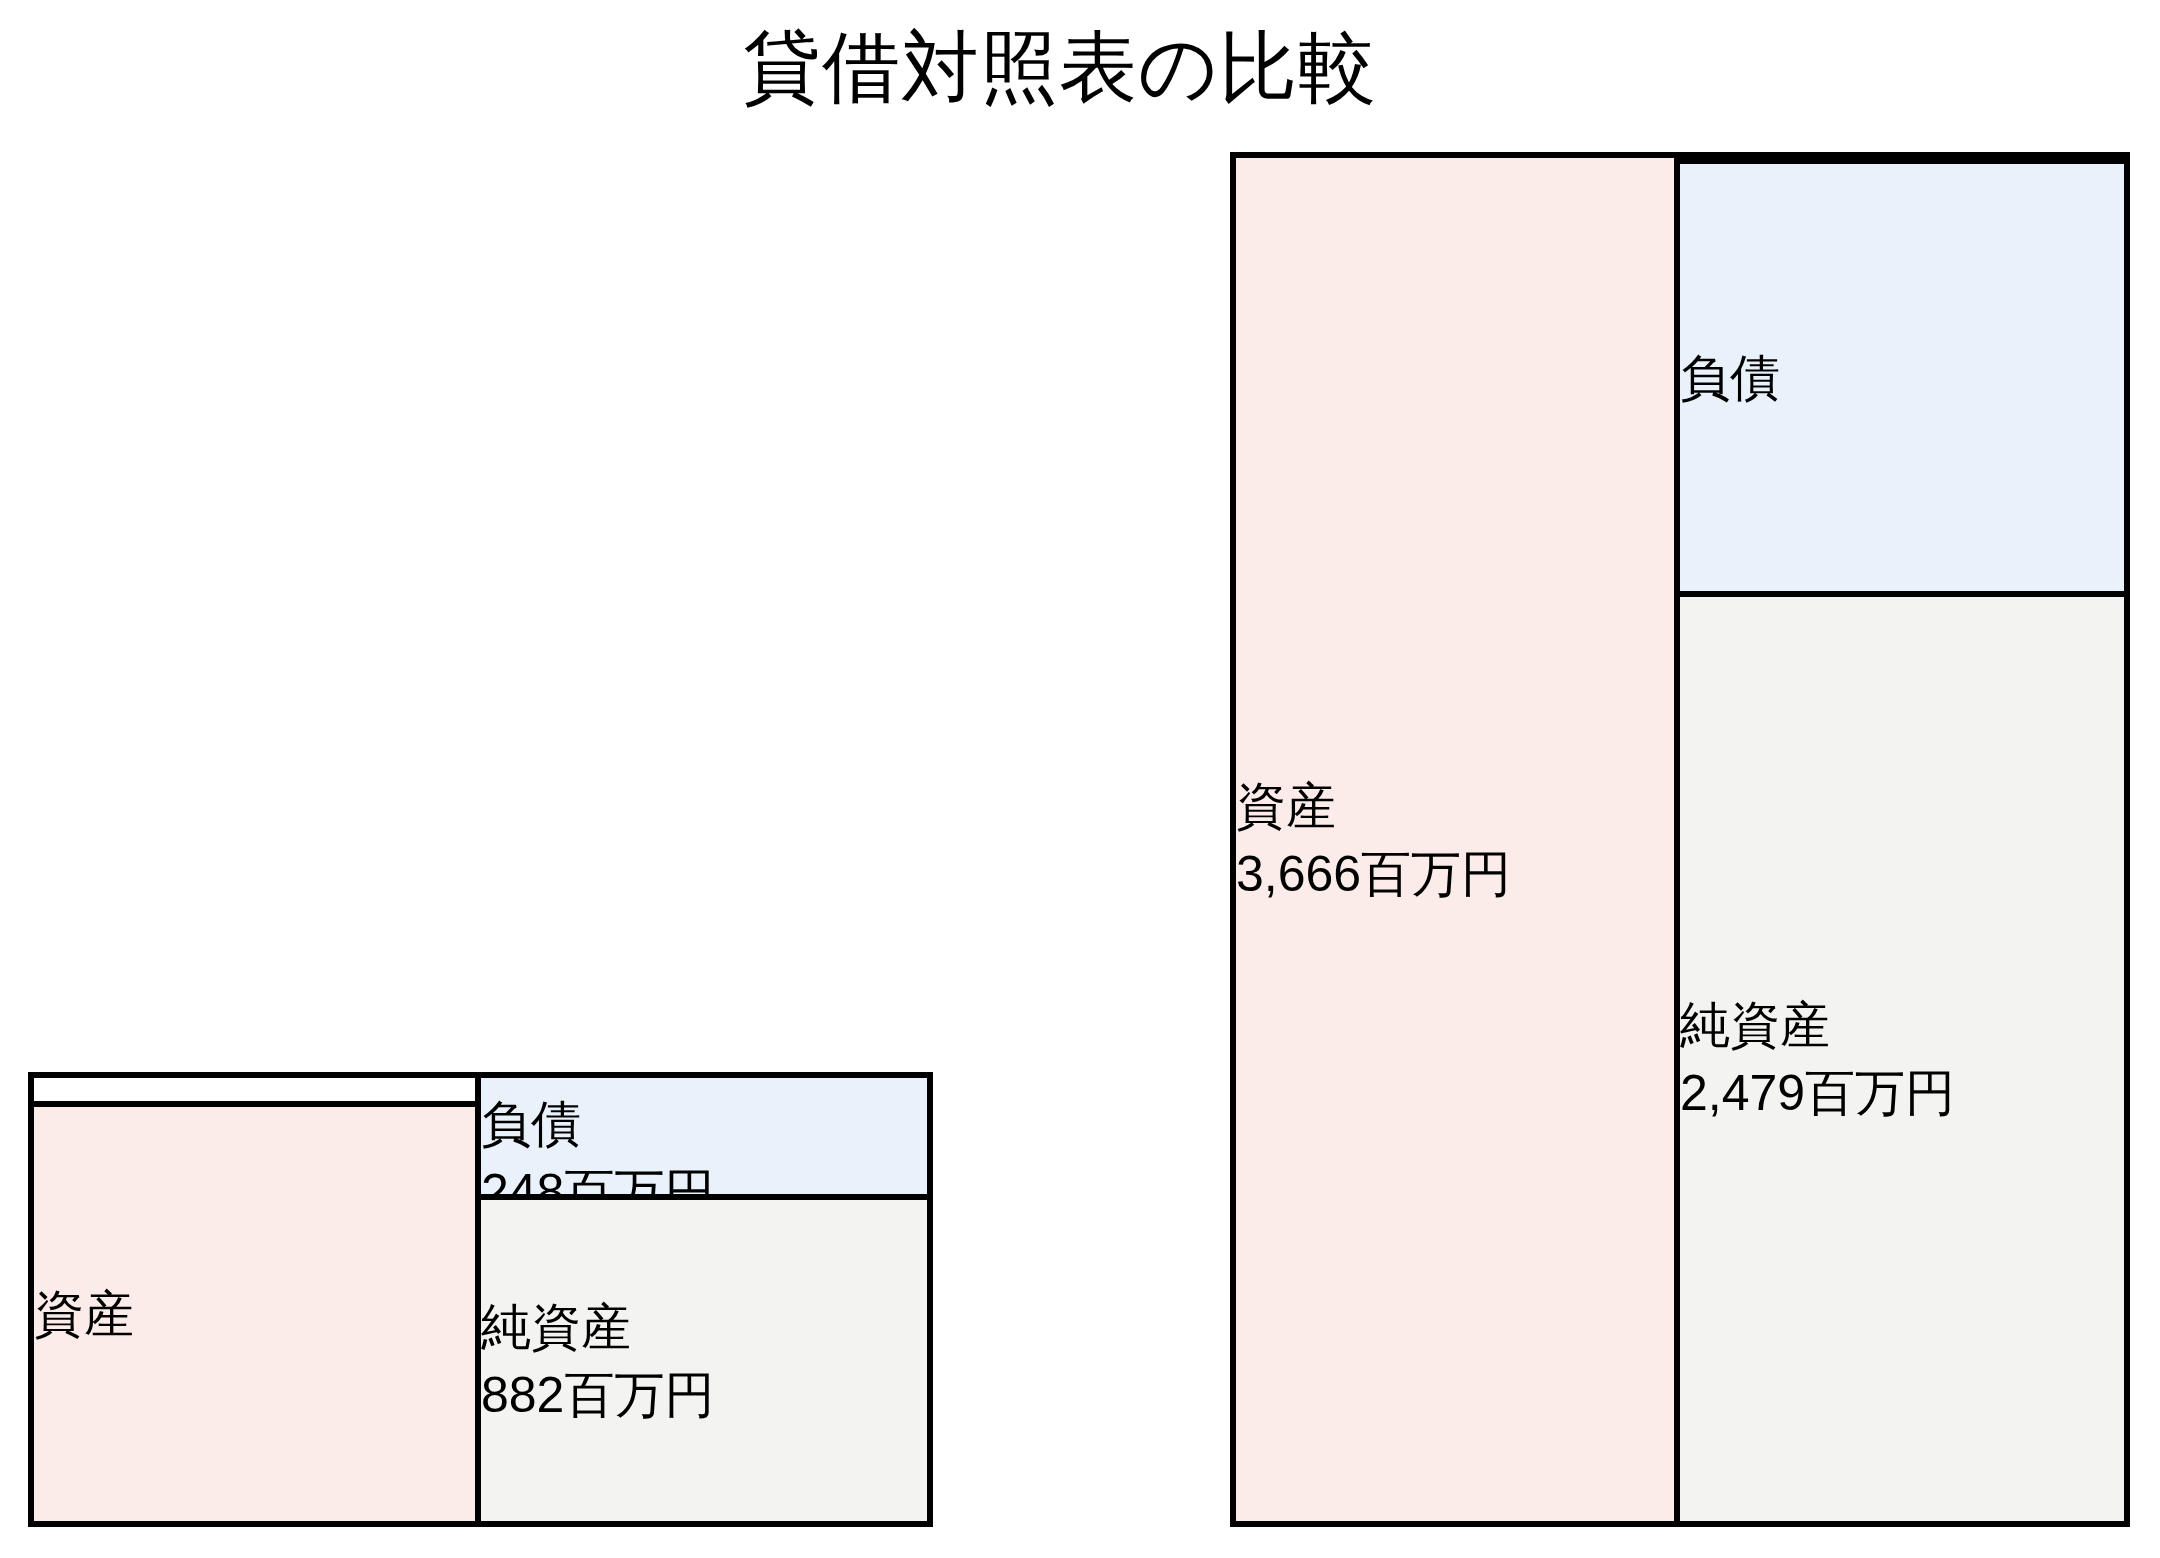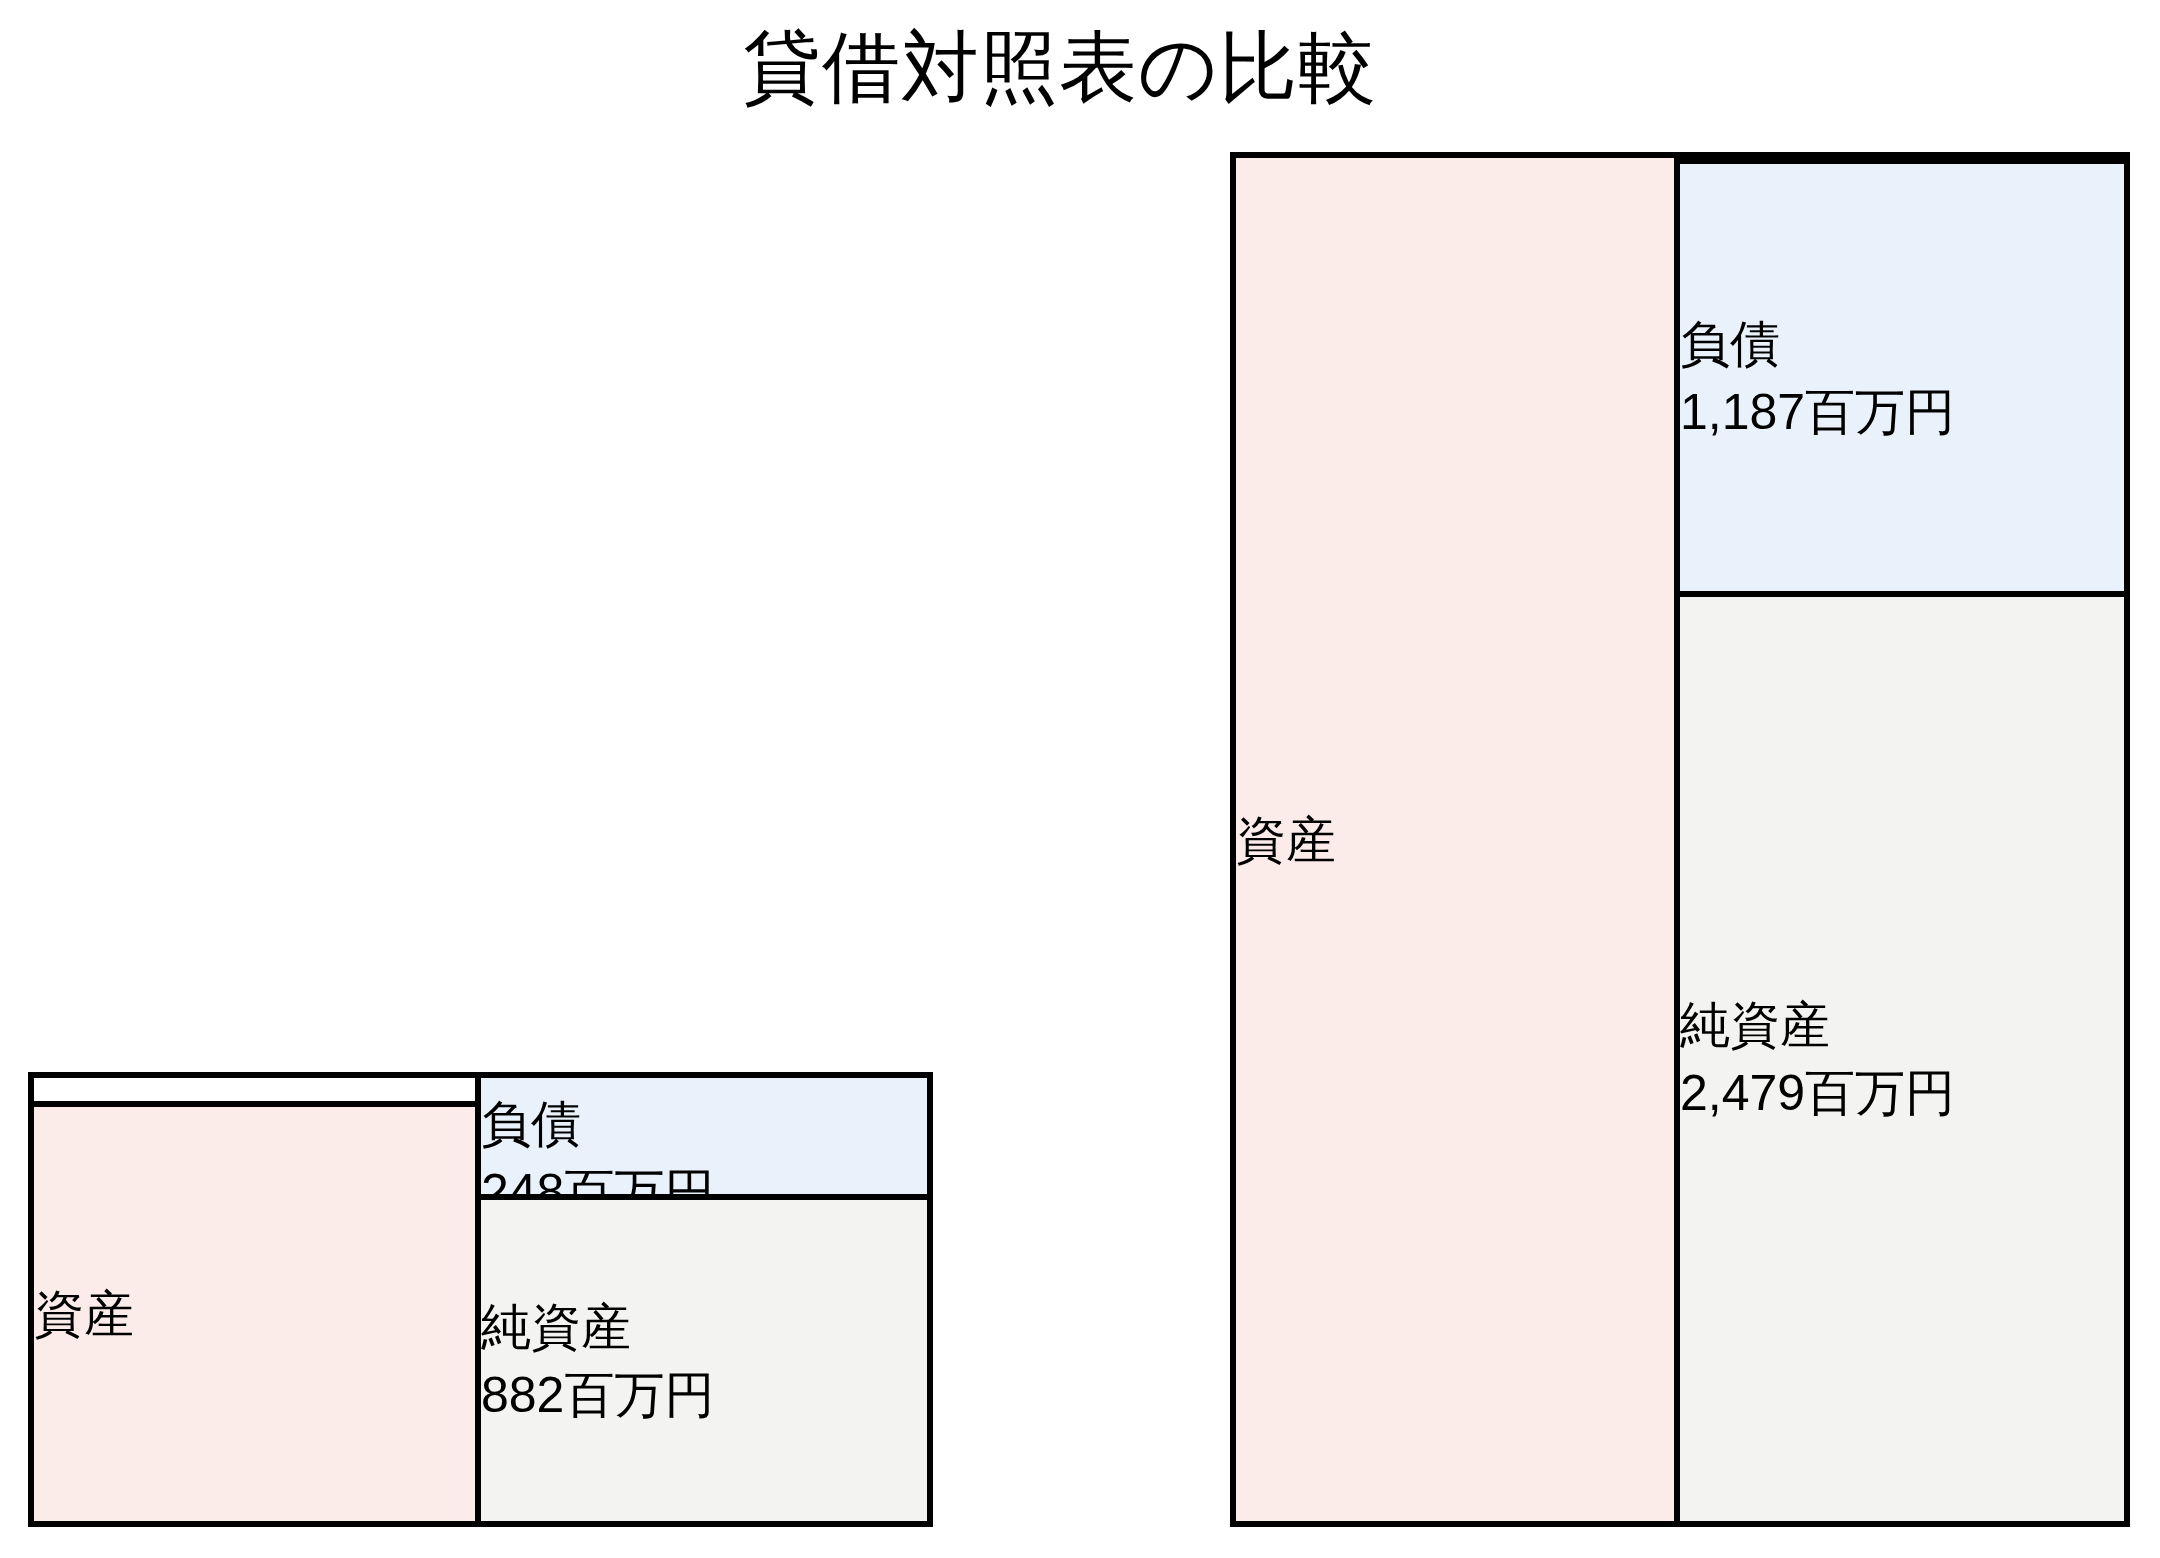--- a/index.html
+++ b/index.html
@@ -76,27 +76,27 @@
   <div class="box net-left centered">
     <div class="lbl">
       <div>純資産</div>
       <div>882百万円</div>
     </div>
   </div>
 
   <div class="box assets-right centered">
     <div class="lbl">
       <div>資産</div>
+      <div>3,666百万円</div>
     </div>
   </div>
 
   <div class="box liab-right centered">
     <div class="lbl">
       <div>負債</div>
-      <div>1,187百万円</div>
     </div>
   </div>
 
   <div class="box net-right centered">
     <div class="lbl">
       <div>純資産</div>
       <div>2,479百万円</div>
     </div>
   </div>
 

